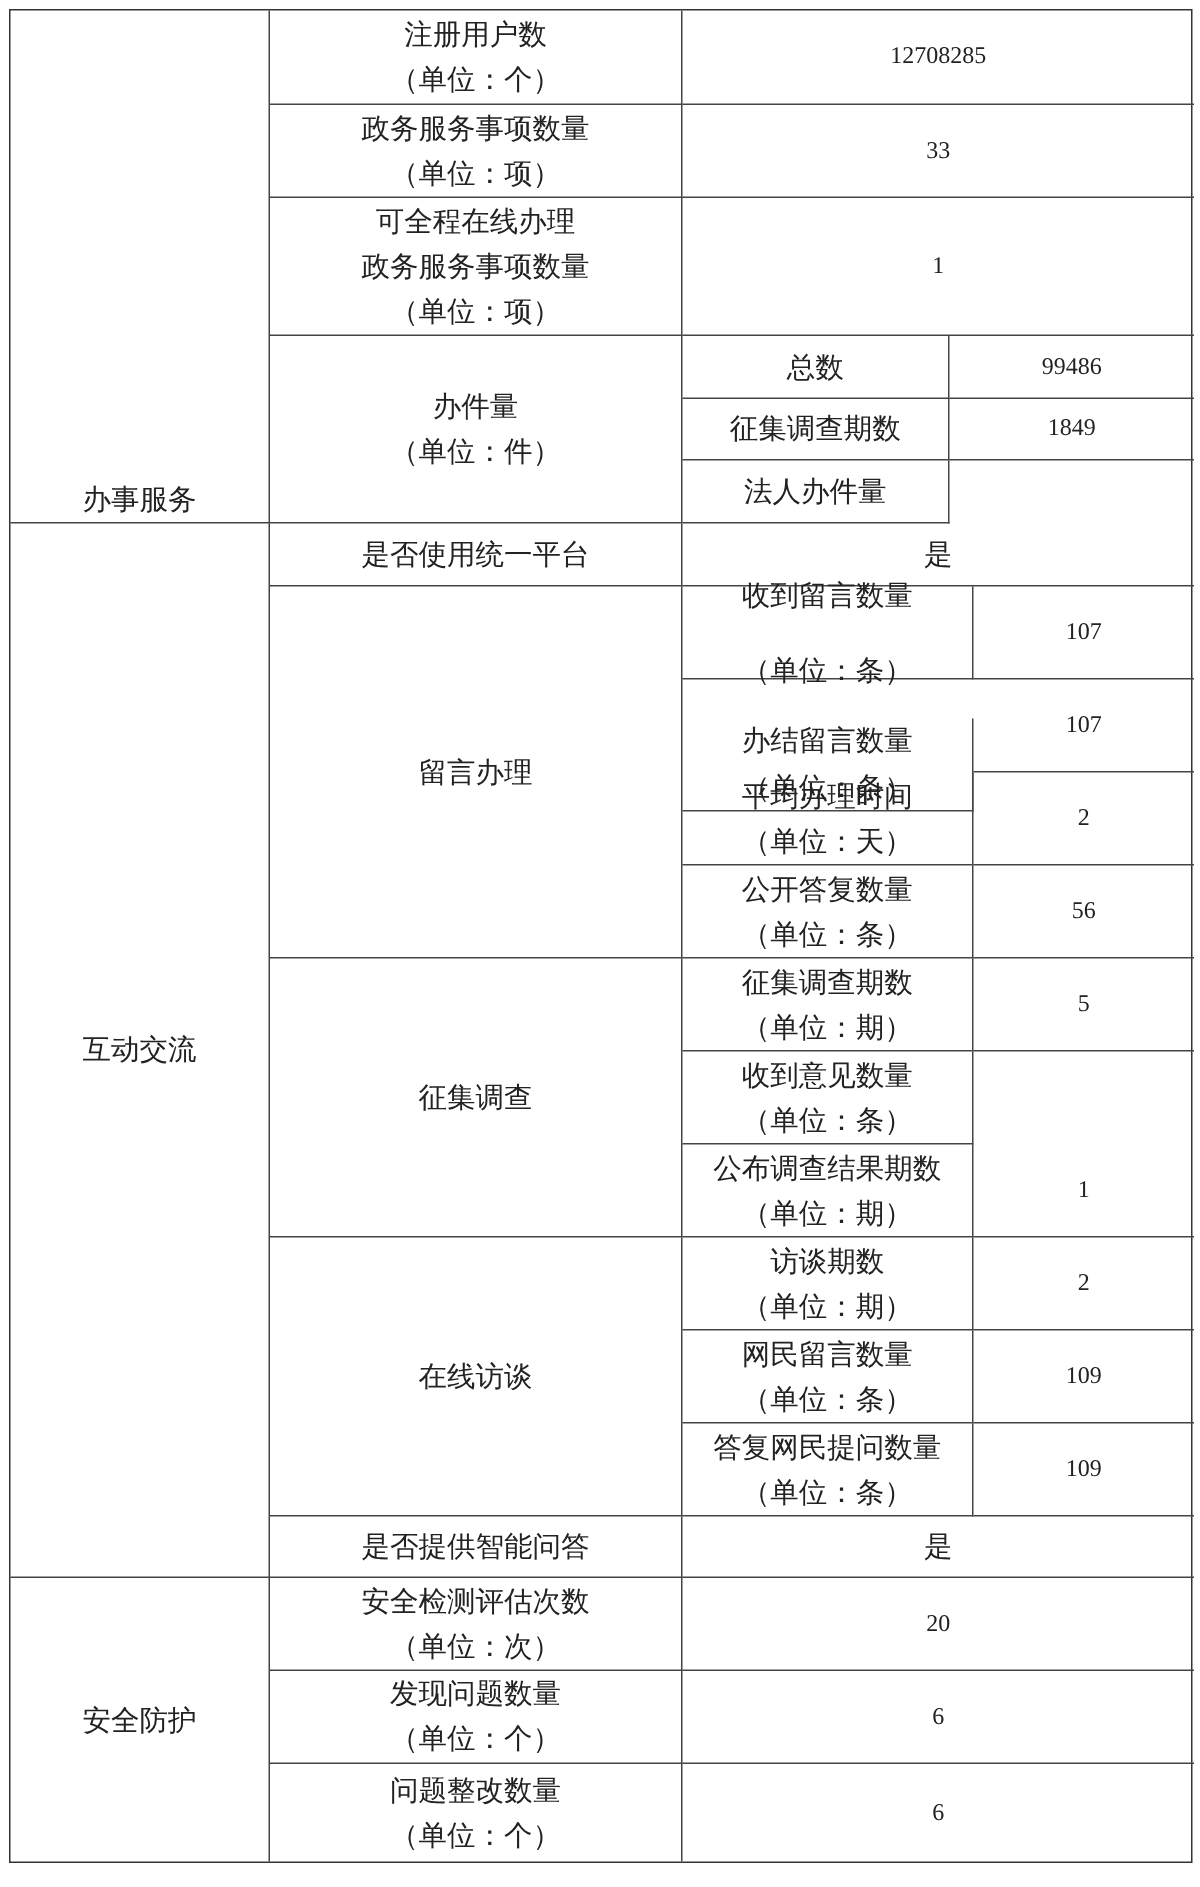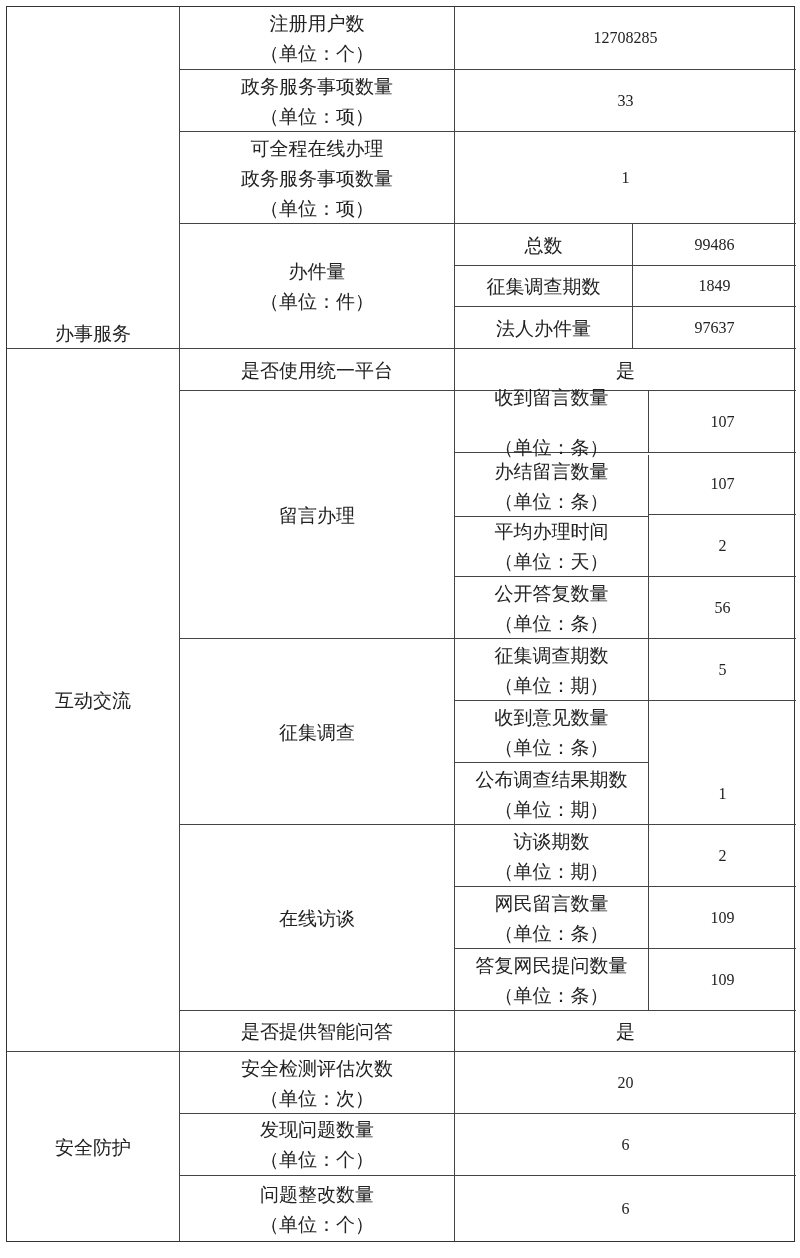--- a/index.html
+++ b/index.html
@@ -60,23 +60,20 @@
   </div>
   <div class="cell" style="left:448px;top:259px;width:178px;height:41px;">
     <span>征集调查期数</span>
   </div>
   <div class="cell num noR" style="left:626px;top:259px;width:163px;height:41px;">
     <span>1849</span>
   </div>
   <div class="cell" style="left:448px;top:300px;width:178px;height:42px;">
     <span>法人办件量</span>
   </div>
-  <div class="cell num noR" style="left:626px;top:300px;width:163px;height:42px;">
-    <span>97637</span>
-  </div>
 
   <div class="cell" style="left:0;top:342px;width:173px;height:703px;">
     <span>互动交流</span>
   </div>
   <div class="cell" style="left:173px;top:342px;width:275px;height:42px;">
     <span>是否使用统一平台</span>
   </div>
   <div class="cell noR" style="left:448px;top:342px;width:341px;height:42px;">
     <span>是</span>
   </div>
@@ -84,21 +81,21 @@
   <div class="cell" style="left:173px;top:384px;width:275px;height:248px;">
     <span>留言办理</span>
   </div>
   <div class="cell" style="left:448px;top:384px;width:194px;height:62px;gap:20px;">
     <span>收到留言数量</span>
     <span>（单位：条）</span>
   </div>
   <div class="cell num noR" style="left:642px;top:384px;width:147px;height:62px;">
     <span>107</span>
   </div>
-  <div class="cell" style="left:448px;top:448px;width:194px;height:62px;">
+  <div class="cell" style="left:448px;top:472px;width:194px;height:62px;justify-content:space-between;">
     <span>办结留言数量</span>
     <span>（单位：条）</span>
   </div>
   <div class="cell num noR" style="left:642px;top:446px;width:147px;height:62px;">
     <span>107</span>
   </div>
   <div class="cell" style="left:448px;top:508px;width:194px;height:62px;">
     <span>平均办理时间</span>
     <span>（单位：天）</span>
   </div>

